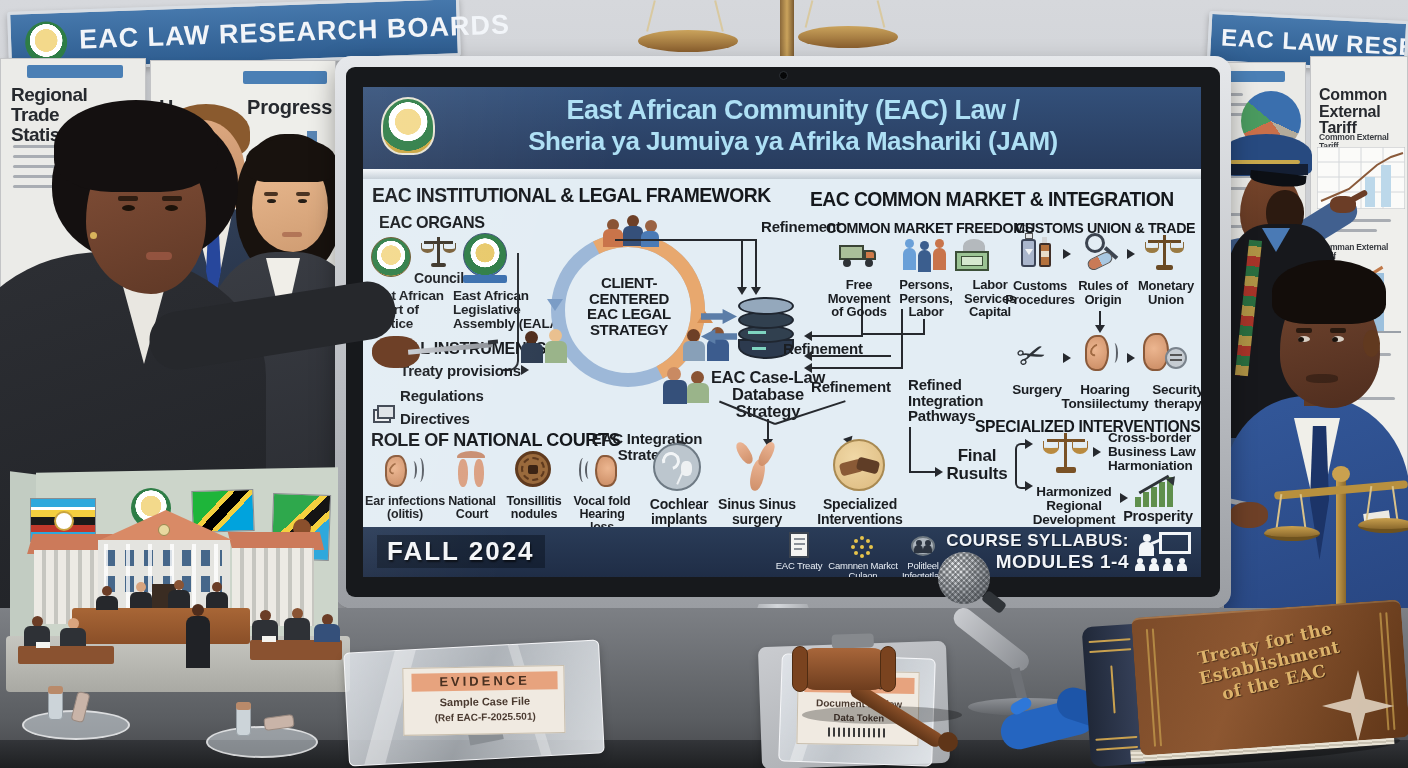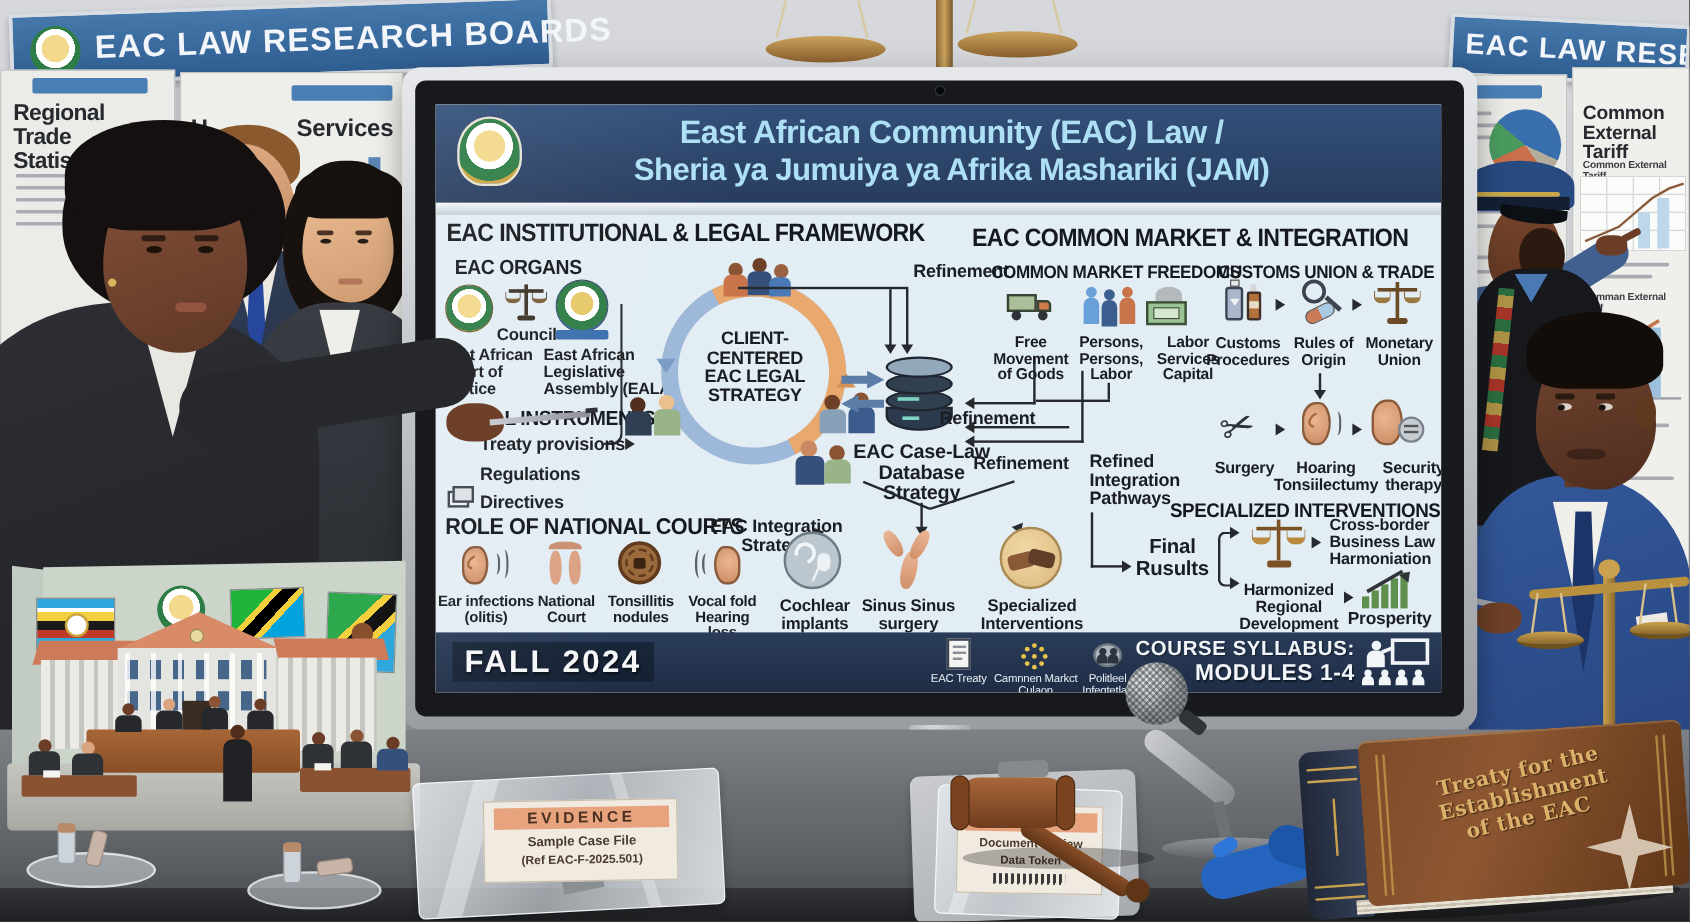--- a/index.html
+++ b/index.html
@@ -47,21 +47,21 @@
     <div class="gl" style="left:12px;top:86px;width:96px"></div>
     <div class="gl" style="left:12px;top:96px;width:110px"></div>
     <div class="gl" style="left:12px;top:106px;width:88px"></div>
     <div class="gl" style="left:12px;top:116px;width:104px"></div>
     <div class="gl" style="left:12px;top:126px;width:70px"></div>
   </div>
 
   <div class="abs" style="left:150px;top:60px;width:186px;height:252px;background:#eeeeea;border:1px solid #c3c4c6;box-shadow:2px 3px 6px rgba(0,0,0,.15)">
     <div class="abs" style="left:92px;top:10px;width:84px;height:13px;background:#4a7fb5;border-radius:2px"></div>
     <div class="lbl" style="position:absolute;left:8px;top:36px;font-size:20px;color:#26292e">H</div>
-    <div class="lbl" style="position:absolute;left:96px;top:36px;font-size:20px;color:#26292e">Services</div>
+    <div class="lbl" style="position:absolute;left:96px;top:36px;font-size:20px;color:#26292e">Progress</div>
     <div class="abs" style="left:98px;top:64px;width:74px;height:58px;border-bottom:2px solid #9aa0a8">
       <div class="abs" style="left:2px;bottom:0;width:10px;height:16px;background:#5a86b4"></div>
       <div class="abs" style="left:16px;bottom:0;width:10px;height:24px;background:#5a86b4"></div>
       <div class="abs" style="left:30px;bottom:0;width:10px;height:32px;background:#5a86b4"></div>
       <div class="abs" style="left:44px;bottom:0;width:10px;height:40px;background:#5a86b4"></div>
       <div class="abs" style="left:58px;bottom:0;width:10px;height:50px;background:#5a86b4"></div>
     </div>
     <div class="gl" style="left:10px;top:140px;width:100px"></div>
     <div class="gl" style="left:10px;top:150px;width:84px"></div>
   </div>

